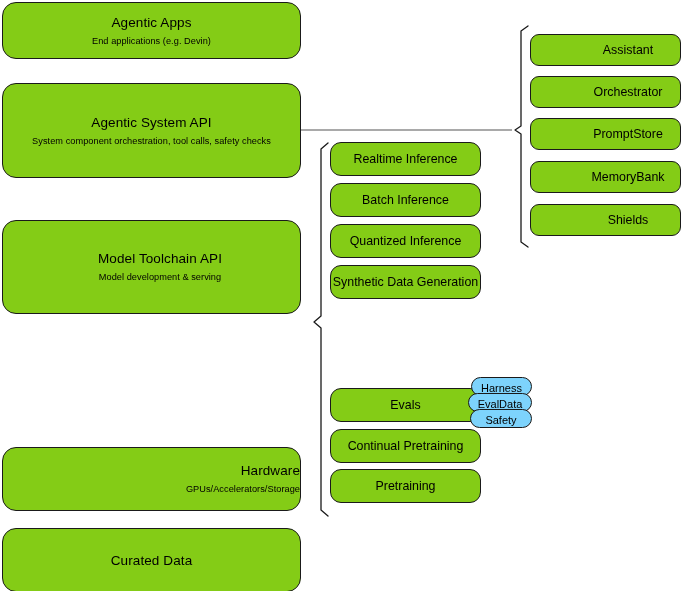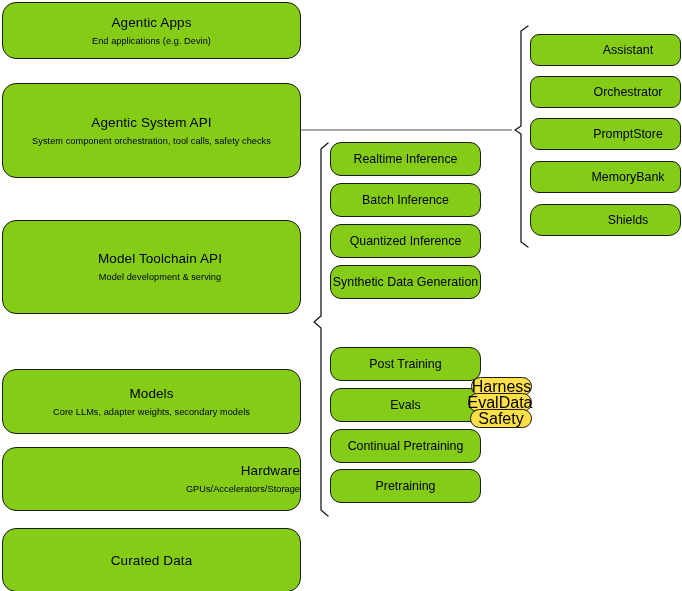--- a/index.html
+++ b/index.html
@@ -79,26 +79,26 @@
   .comp .title {
     font-size: 12.4px;
     line-height: 15px;
   }
 
   
   .tag {
     position: absolute;
     box-sizing: border-box;
     border: 1.4px solid #1a1a1a;
-    background: #fde047;
+    background: #7dd3fc;
     border-radius: 999px;
     display: flex;
-    align-items: center;
+    align-items: flex-end;
     justify-content: center;
-    font-size: 16px;
+    font-size: 11px;
     line-height: 14px;
     height: 19px;
   }
 
   svg.braces {
     position: absolute;
     left: 0; top: 0;
     width: 682px;
     height: 591px;
     pointer-events: none;
@@ -130,24 +130,20 @@
   <div class="box layer" style="top:83px;height:95px;">
     <div class="title">Agentic System API</div>
     <div class="subtitle">System component orchestration, tool calls, safety checks</div>
   </div>
 
   <div class="box layer" style="top:220px;height:94px;padding-left:17px;">
     <div class="title">Model Toolchain API</div>
     <div class="subtitle">Model development &amp; serving</div>
   </div>
 
-  <div class="box layer" style="top:369px;height:65px;">
-    <div class="title">Models</div>
-    <div class="subtitle">Core LLMs, adapter weights, secondary models</div>
-  </div>
 
   <div class="box layer" style="top:447px;height:64px;align-items:flex-end;">
     <div class="title">Hardware</div>
     <div class="subtitle">GPUs/Accelerators/Storage</div>
   </div>
 
   <div class="box layer" style="top:528px;height:64px;">
     <div class="title">Curated Data</div>
   </div>
 
@@ -156,23 +152,20 @@
   </div>
   <div class="box cap" style="top:183px;">
     <div class="title">Batch Inference</div>
   </div>
   <div class="box cap" style="top:224px;">
     <div class="title">Quantized Inference</div>
   </div>
   <div class="box cap" style="top:265px;">
     <div class="title">Synthetic Data Generation</div>
   </div>
-  <div class="box cap" style="top:347px;">
-    <div class="title">Post Training</div>
-  </div>
   <div class="box cap" style="top:388px;">
     <div class="title">Evals</div>
   </div>
   <div class="box cap" style="top:429px;">
     <div class="title">Continual Pretraining</div>
   </div>
   <div class="box cap" style="top:469px;">
     <div class="title">Pretraining</div>
   </div>
 
@@ -191,17 +184,17 @@
   </div>
   <div class="box comp" style="top:76px;">
     <div class="title">Orchestrator</div>
   </div>
   <div class="box comp" style="top:118px;">
     <div class="title">PromptStore</div>
   </div>
   <div class="box comp" style="top:161px;">
     <div class="title">MemoryBank</div>
   </div>
-  <div class="box comp" style="top:204px;border-radius:12px;">
+  <div class="box comp" style="top:204px;">
     <div class="title">Shields</div>
   </div>
 
 </div>
 
 </body></html>

